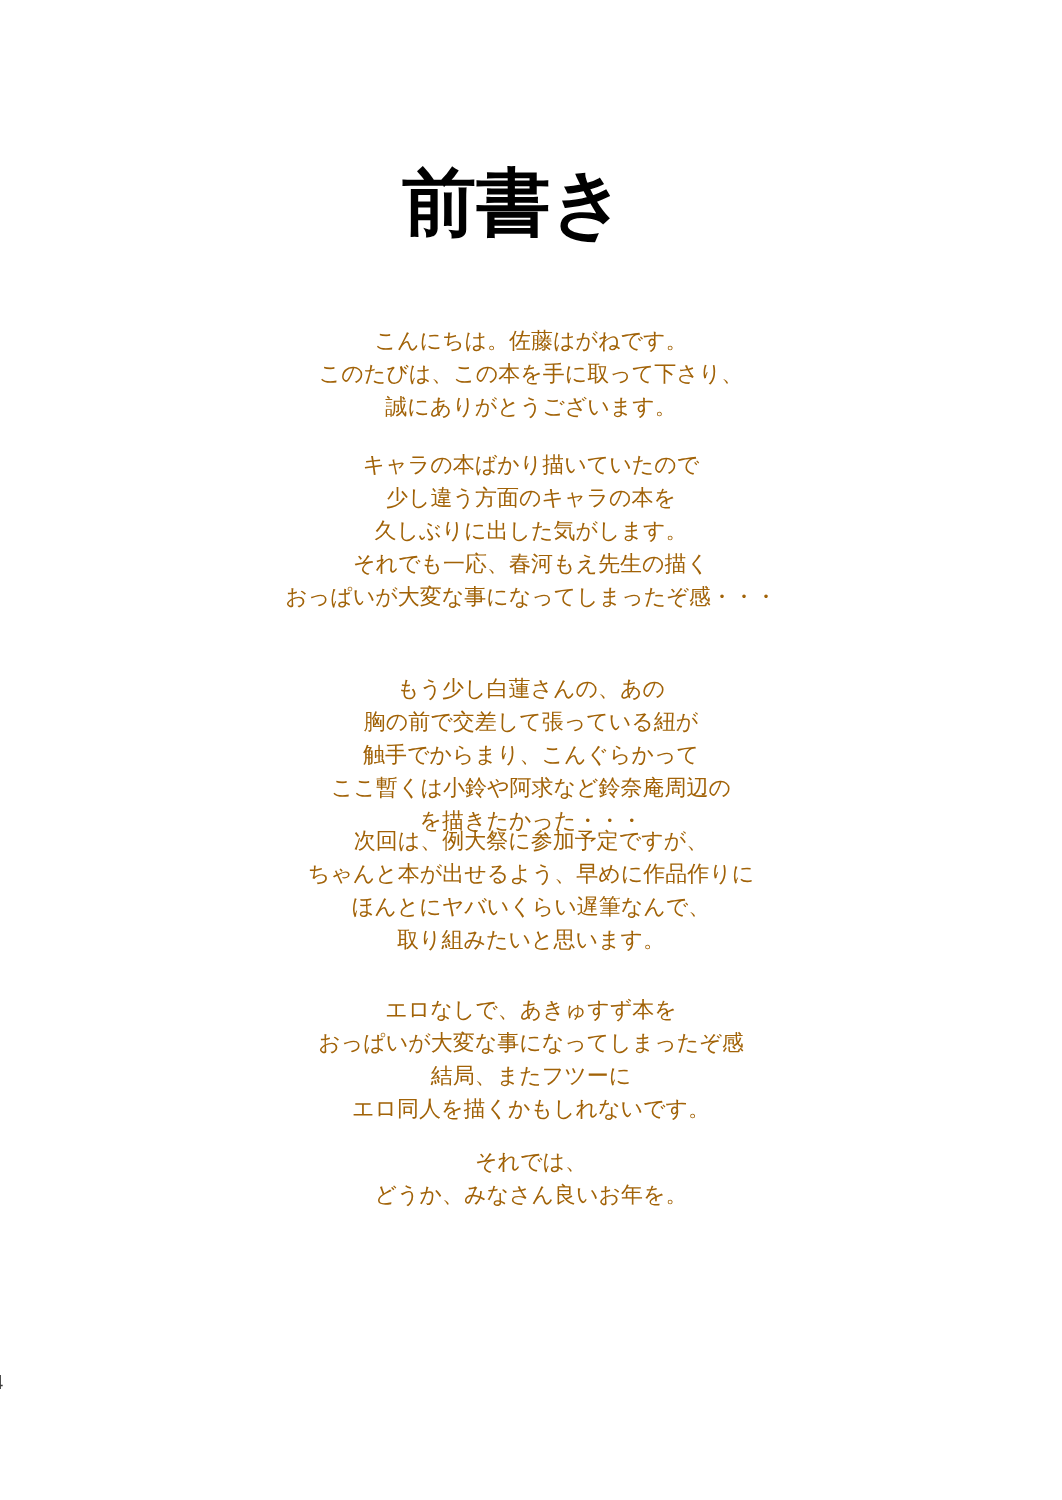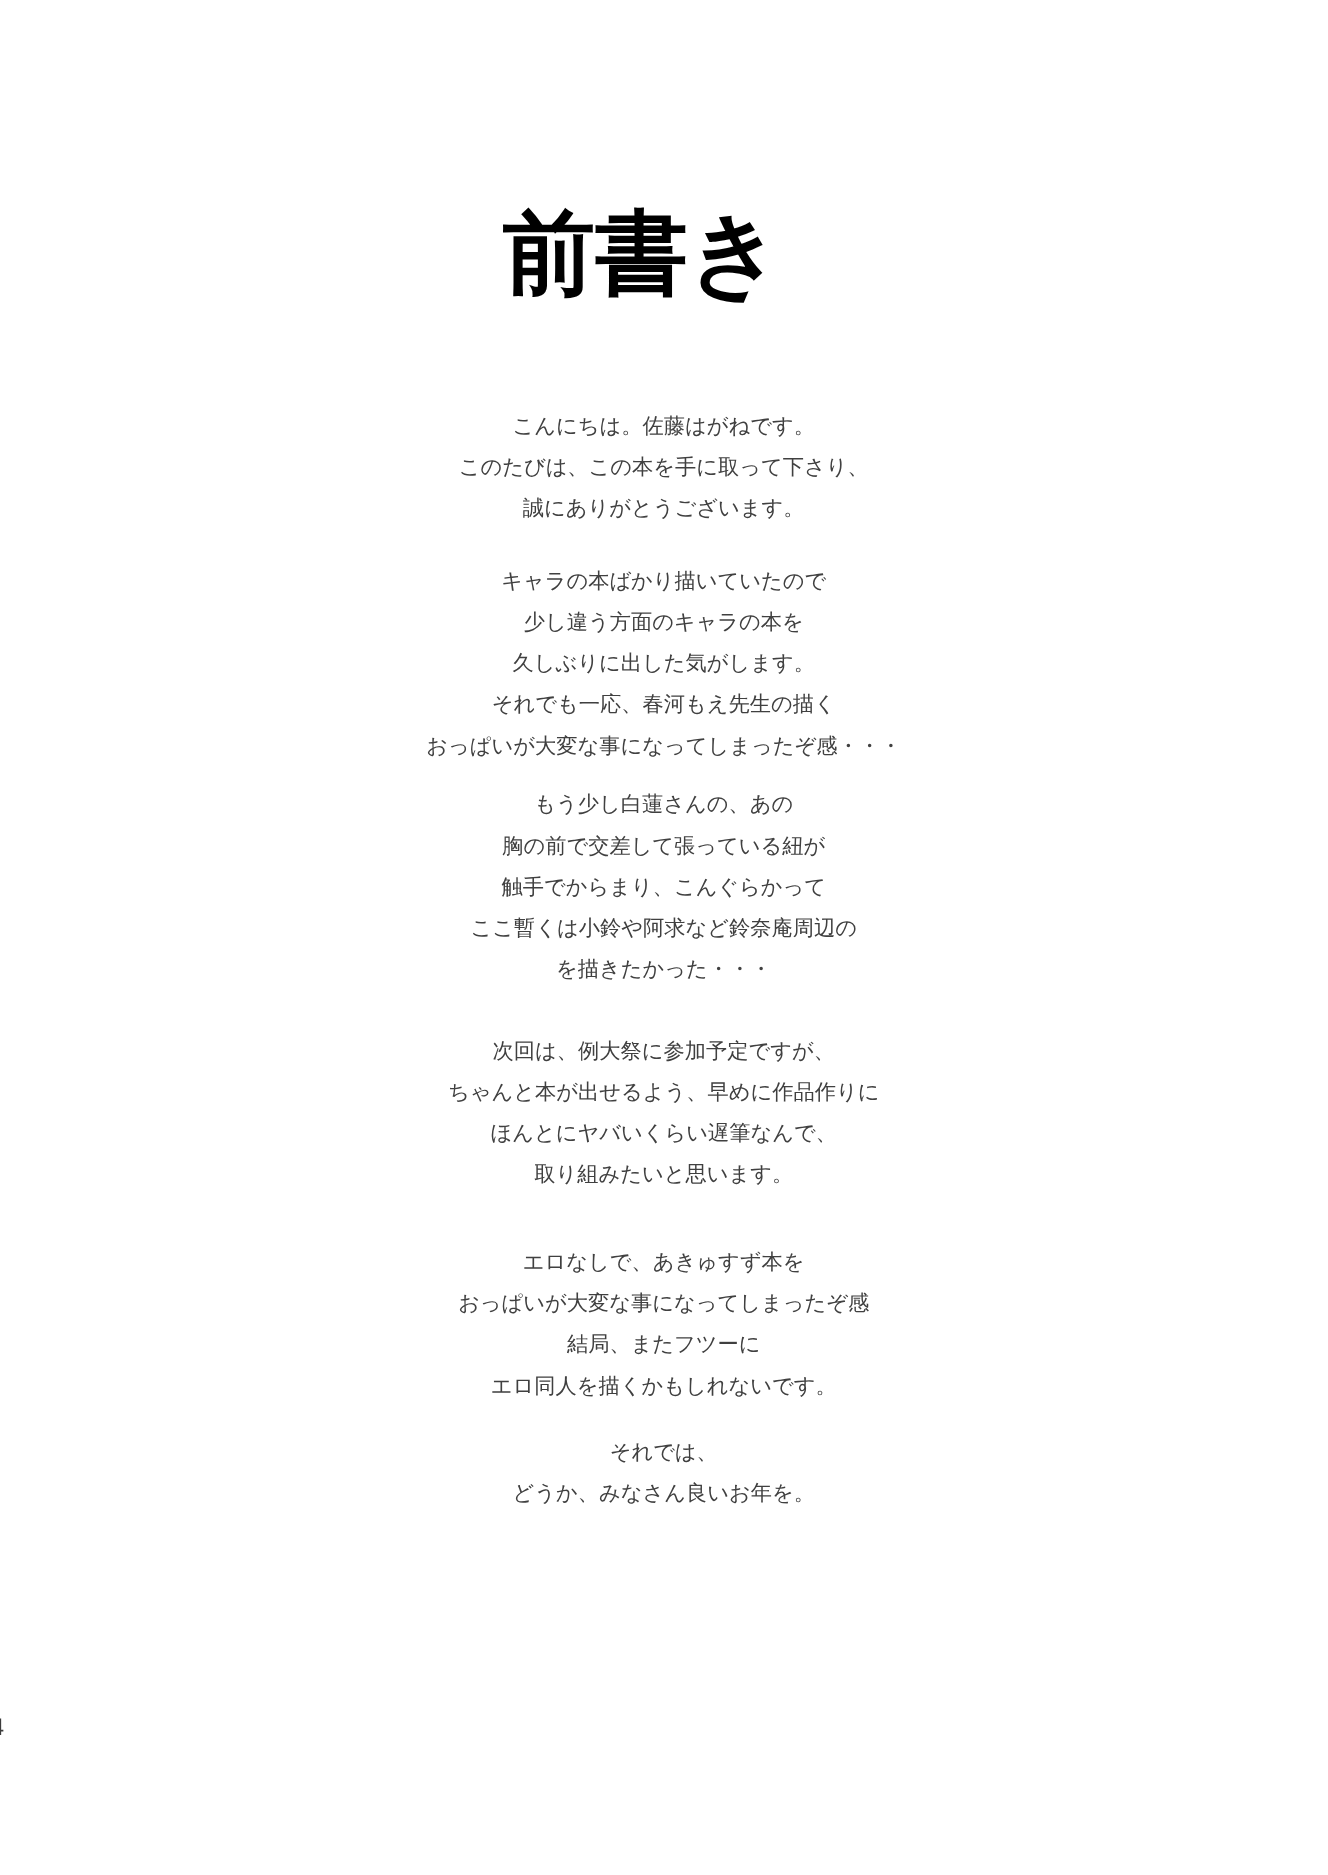--- a/index.html
+++ b/index.html
@@ -28,23 +28,23 @@
     line-height: 1;
     color: #000000;
   }
   .para {
     position: absolute;
     left: 0;
     width: 100%;
     margin: 0;
     text-align: center;
     font-family: Liberation Serif, serif;
-    font-size: 17px;
+    font-size: 22px;
     line-height: 33px;
-    color: #404040;
+    color: #a16207;
   }
   .line {
     display: block;
     white-space: nowrap;
   }
   .page-number {
     position: absolute;
     left: -7px;
     top: 1372px;
     font-family: "Liberation Serif", "DejaVu Serif", serif;
@@ -67,21 +67,21 @@
   </p>
 
   <p class="para" style="top:448px">
     <span class="line">キャラの本ばかり描いていたので</span>
     <span class="line">少し違う方面のキャラの本を</span>
     <span class="line">久しぶりに出した気がします。</span>
     <span class="line">それでも一応、春河もえ先生の描く</span>
     <span class="line">おっぱいが大変な事になってしまったぞ感・・・</span>
   </p>
 
-  <p class="para" style="top:627px">
+  <p class="para" style="top:672px">
     <span class="line">もう少し白蓮さんの、あの</span>
     <span class="line">胸の前で交差して張っている紐が</span>
     <span class="line">触手でからまり、こんぐらかって</span>
     <span class="line">ここ暫くは小鈴や阿求など鈴奈庵周辺の</span>
     <span class="line">を描きたかった・・・</span>
   </p>
 
   <p class="para" style="top:824px">
     <span class="line">次回は、例大祭に参加予定ですが、</span>
     <span class="line">ちゃんと本が出せるよう、早めに作品作りに</span>

